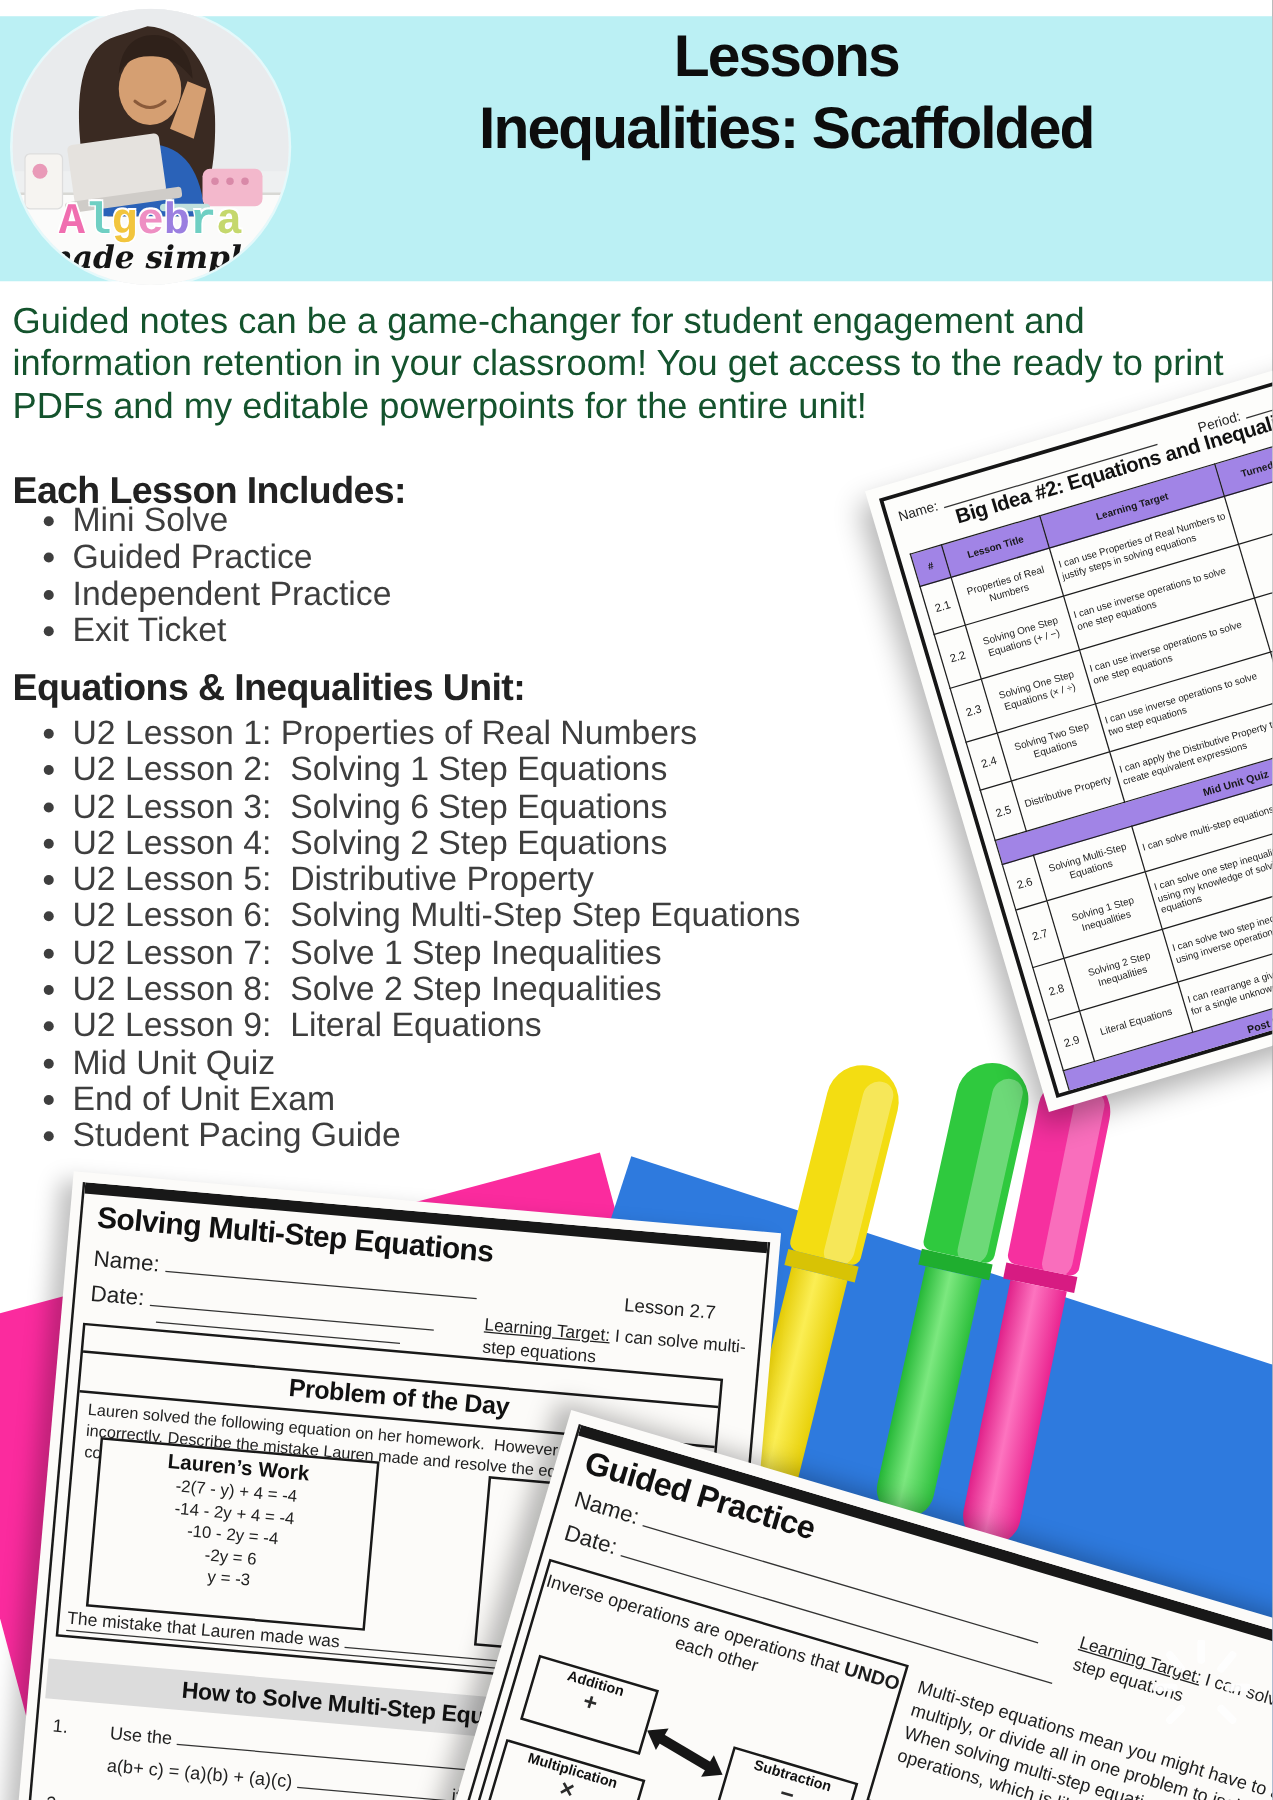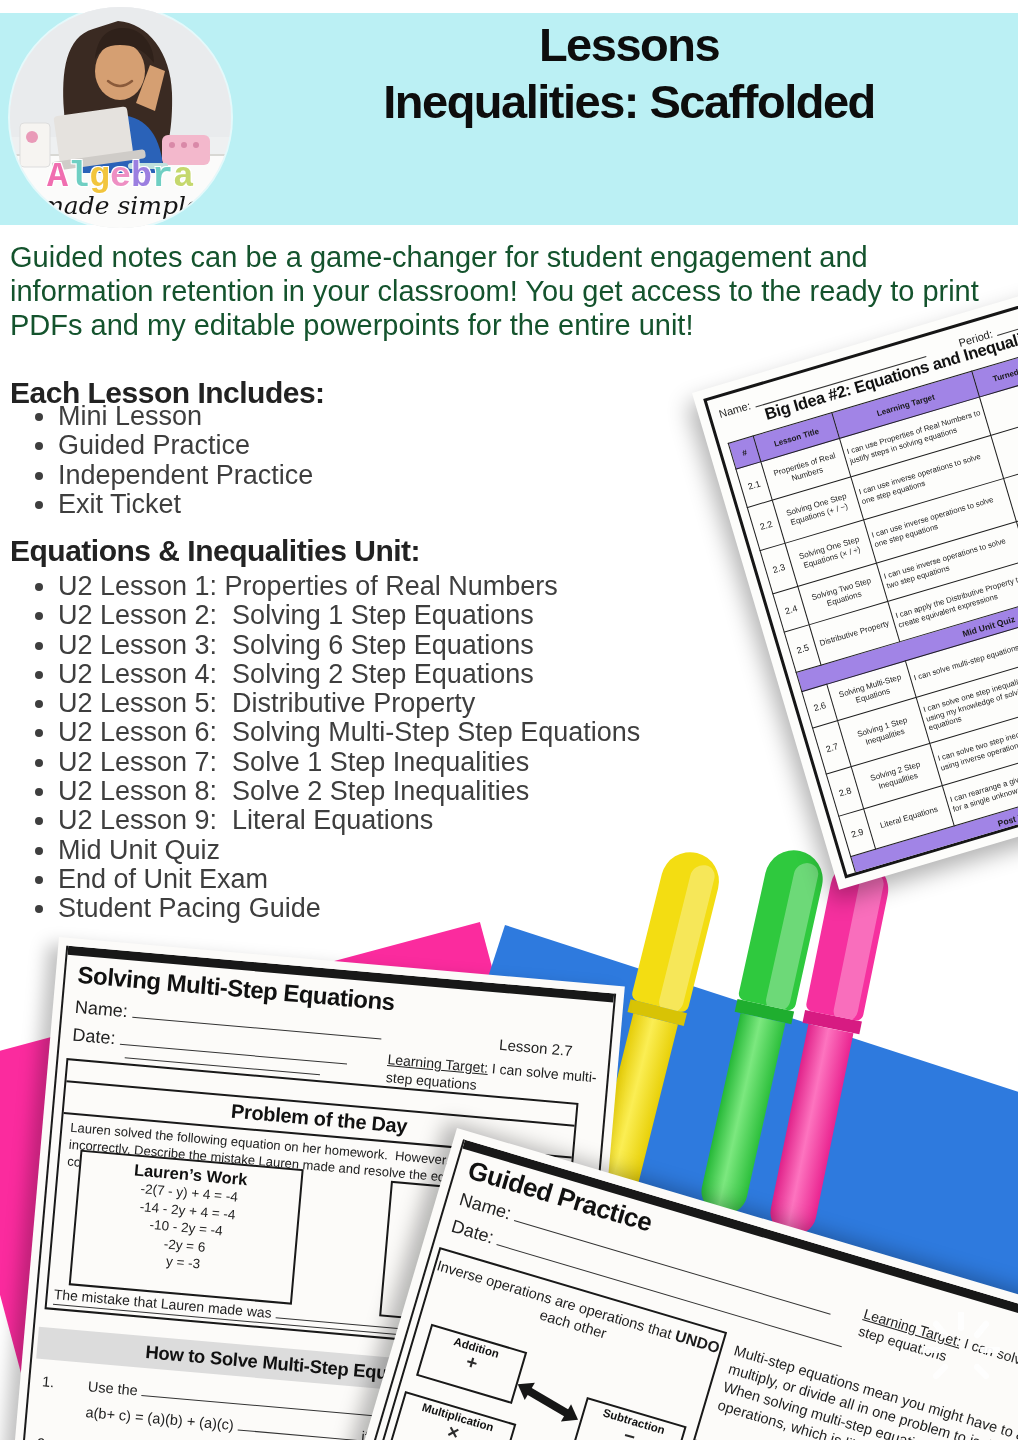--- a/index.html
+++ b/index.html
@@ -15,21 +15,21 @@
     overflow:hidden; background:#f0f1f2; z-index:3; box-shadow:0 0 0 2px rgba(255,255,255,0.6);
   }
   .logo-word {
     position:absolute; left:0; right:0; top:150px; text-align:center; z-index:4;
     font-size:35px; font-weight:bold; letter-spacing:0;
     text-shadow:1px 1px 0 #fff, -1px 1px 0 #fff, 1px -1px 0 #fff, -1px -1px 0 #fff;
     font-family:Liberation Mono, monospace;
   }
   .logo-tagline {
     position:absolute; left:0; right:0; top:184px; text-align:center; z-index:4;
-    font-family:"DejaVu Serif", serif; font-style:italic; font-weight:normal; font-size:25px; color:#151515;
+    font-family:"DejaVu Serif", serif; font-style:italic; font-weight:bold; font-size:25px; color:#151515;
   }
   .main-title {
     position:absolute; left:242px; top:16px; width:774px; z-index:2;
     text-align:center; font-weight:bold; color:#0d0d0d;
     font-size:47px; line-height:1.22; letter-spacing:-1.5px;
   }
   
   .intro {
     position:absolute; left:10px; top:240px; width:992px; z-index:2;
     font-size:29px; line-height:1.18; color:#14532d; white-space:pre-wrap;
@@ -160,21 +160,21 @@
 
   <div class="main-title">
     <div>Lessons</div>
     <div>Inequalities: Scaffolded</div>
   </div>
 
   <div class="intro">Guided notes can be a game-changer for student engagement and information retention in your classroom! You get access to the ready to print PDFs and my editable powerpoints for the entire unit!</div>
 
   <div class="sec-heading h-includes">Each Lesson Includes:</div>
   <ul class="blist l-includes">
-    <li>Mini Lesson</li>
+    <li>Mini Solve</li>
     <li>Guided Practice</li>
     <li>Independent Practice</li>
     <li>Exit Ticket</li>
   </ul>
 
   <div class="sec-heading h-unit">Equations &amp; Inequalities Unit:</div>
   <ul class="blist l-unit">
     <li>U2 Lesson 1: Properties of Real Numbers</li>
     <li>U2 Lesson 2:  Solving 1 Step Equations</li>
     <li>U2 Lesson 3:  Solving 6 Step Equations</li>

